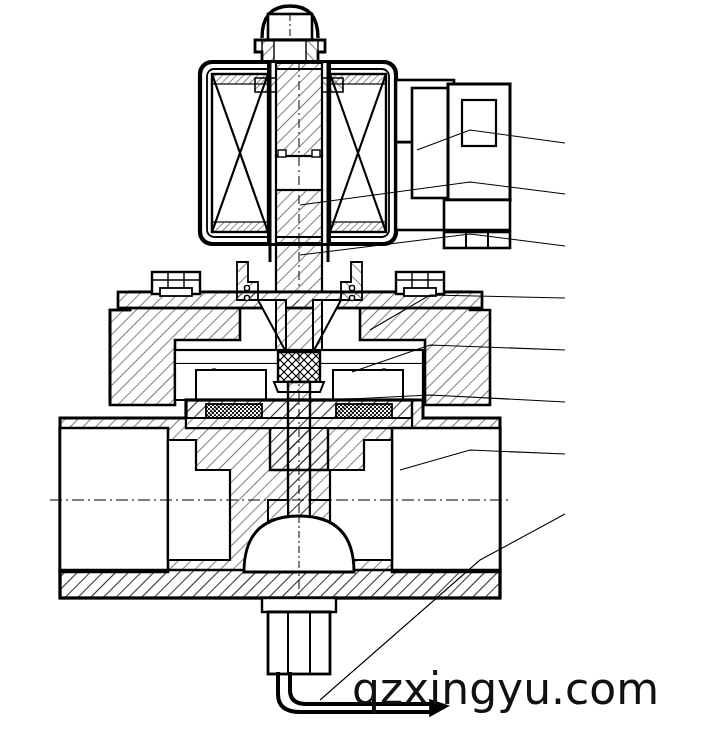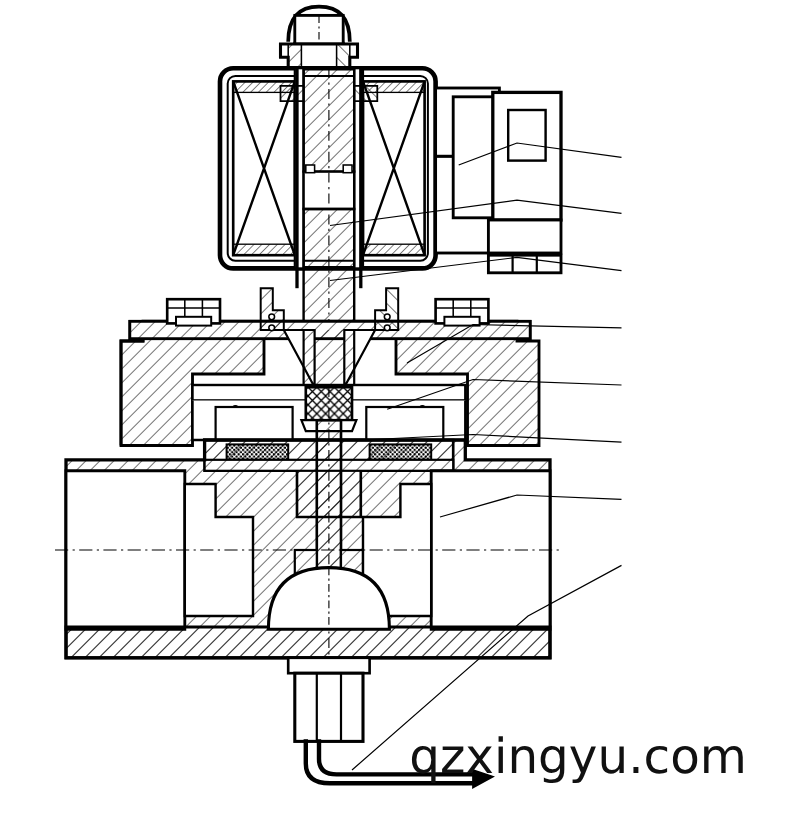--- a/index.html
+++ b/index.html
@@ -2,21 +2,21 @@
 <html><head>
 <meta charset="utf-8">
 <style>
   html,body{margin:0;padding:0;background:#fff;}
   body{width:714px;height:740px;position:relative;overflow:hidden;
        font-family:"DejaVu Sans","Liberation Sans",sans-serif;}
   #stage{position:absolute;left:0;top:0;width:714px;height:740px;background:#ffffff;}
   svg{display:block;}
   .lblwrap{position:absolute;}
   .wm{position:absolute;font-size:44px;color:#111;letter-spacing:0px;
-      font-family:"DejaVu Sans","Liberation Sans",sans-serif;margin-left:20px;}
+      font-family:"DejaVu Sans","Liberation Sans",sans-serif;}
 </style>
 </head>
 <body>
 
 <div id="stage">
 
 <svg width="714" height="740" viewBox="0 0 714 740">
   <defs>
     <pattern id="h45" width="9" height="9" patternTransform="rotate(45)" patternUnits="userSpaceOnUse">
       <line x1="0" y1="0" x2="0" y2="9" stroke="#000" stroke-width="1"></line>

